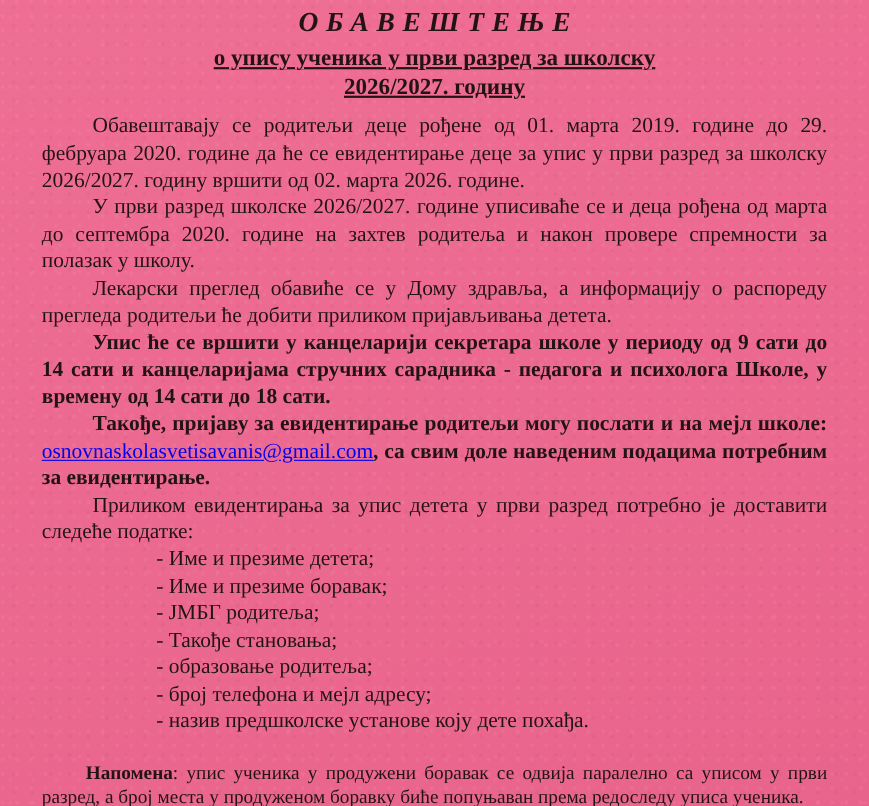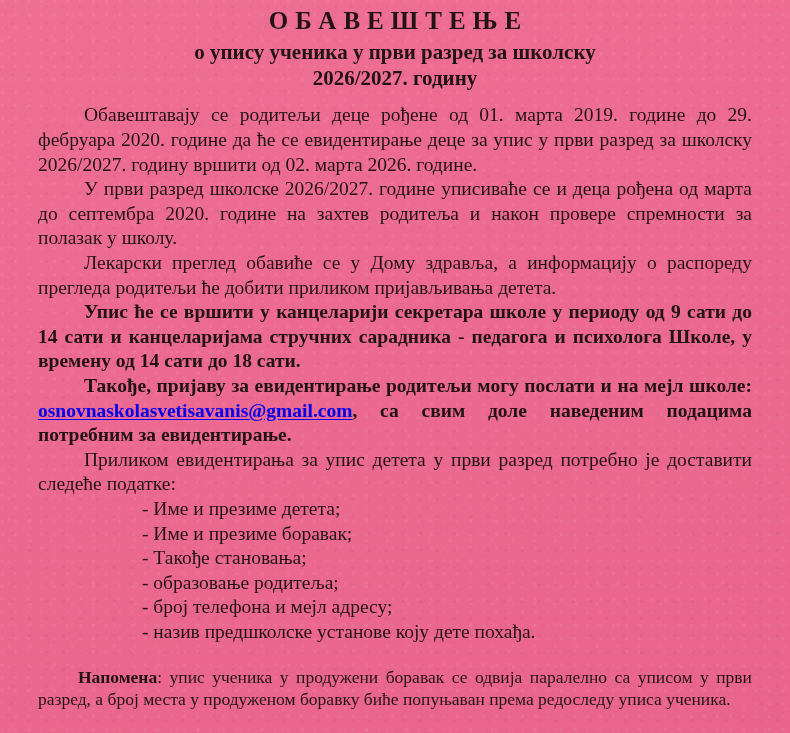--- a/index.html
+++ b/index.html
@@ -42,51 +42,53 @@
     text-align: center;
     padding-top: 6px;
   }
   .doc-title {
     font-size: 25px;
     font-weight: bold;
     letter-spacing: 7px;
     line-height: 1.22;
     margin: 0 0 2px 0;
     text-indent: 7px;
+    font-style: italic;
   }
   .doc-subtitle {
     font-size: 21px;
     font-weight: bold;
     line-height: 1.26;
     margin: 0;
     padding: 0 22px;
   }
   .doc-subtitle .sub-line {
     display: block;
+    text-decoration: underline;
   }
 
   
   .body-block {
     margin-top: 12px;
   }
   p.para {
     margin: 0;
     font-size: 19.5px;
     line-height: 24.6px;
     text-align: justify;
     text-indent: 46px;
     hyphens: none;
   }
   p.para.bold {
     font-weight: bold;
     font-size: 19.5px;
   }
 
   .email-link {
-    font-weight: bold;
+    font-weight: normal;
     text-decoration: underline;
     text-underline-offset: 2px;
     white-space: nowrap;
   }
 
   
   ul.data-list {
     list-style: none;
     margin: 0;
     padding: 0 0 0 60px;
@@ -137,20 +139,21 @@
 
       <p class="para bold">Упис ће се вршити у канцеларији секретара школе у периоду од 9 сати до 14 сати и канцеларијама стручних сарадника - педагога и психолога Школе, у времену од 14 сати до 18 сати.</p>
 
       <p class="para bold"><span>Такође, пријаву за евидентирање родитељи могу послати и на мејл школе: </span><a class="email-link" href="#">osnovnaskolasvetisavanis@gmail.com</a><span>, са свим доле наведеним подацима потребним за евидентирање.</span></p>
 
       <p class="para">Приликом евидентирања за упис детета у први разред потребно је доставити следеће податке:</p>
 
       <ul class="data-list">
         <li>- Име и презиме детета;</li>
         <li>- Име и презиме боравак;</li>
+        <li>- ЈМБГ родитеља;</li>
         <li>- Такође становања;</li>
         <li>- образовање родитеља;</li>
         <li>- број телефона и мејл адресу;</li>
         <li>- назив предшколске установе коју дете похађа.</li>
       </ul>
 
       <div class="note">
         <p class="note-para"><span class="note-label">Напомена</span><span>: упис ученика у продужени боравак се одвија паралелно са уписом у први разред, а број места у продуженом боравку биће попуњаван према редоследу уписа ученика.</span></p>
       </div>
 

